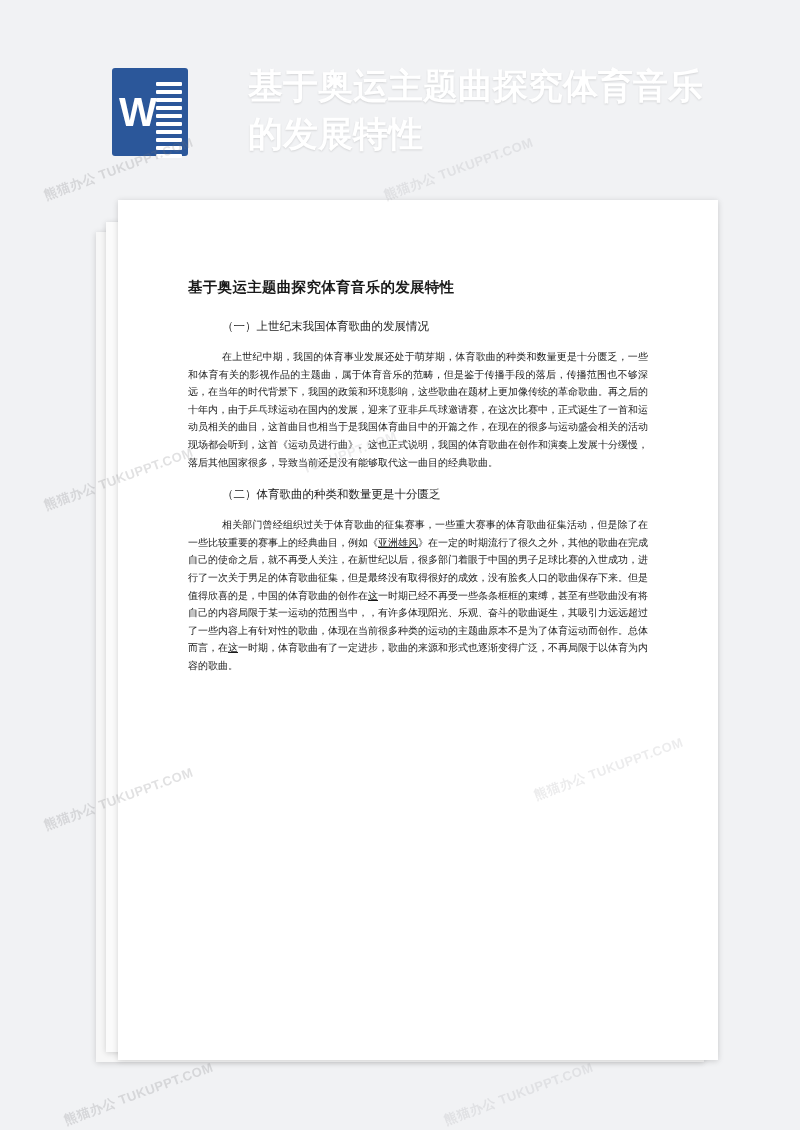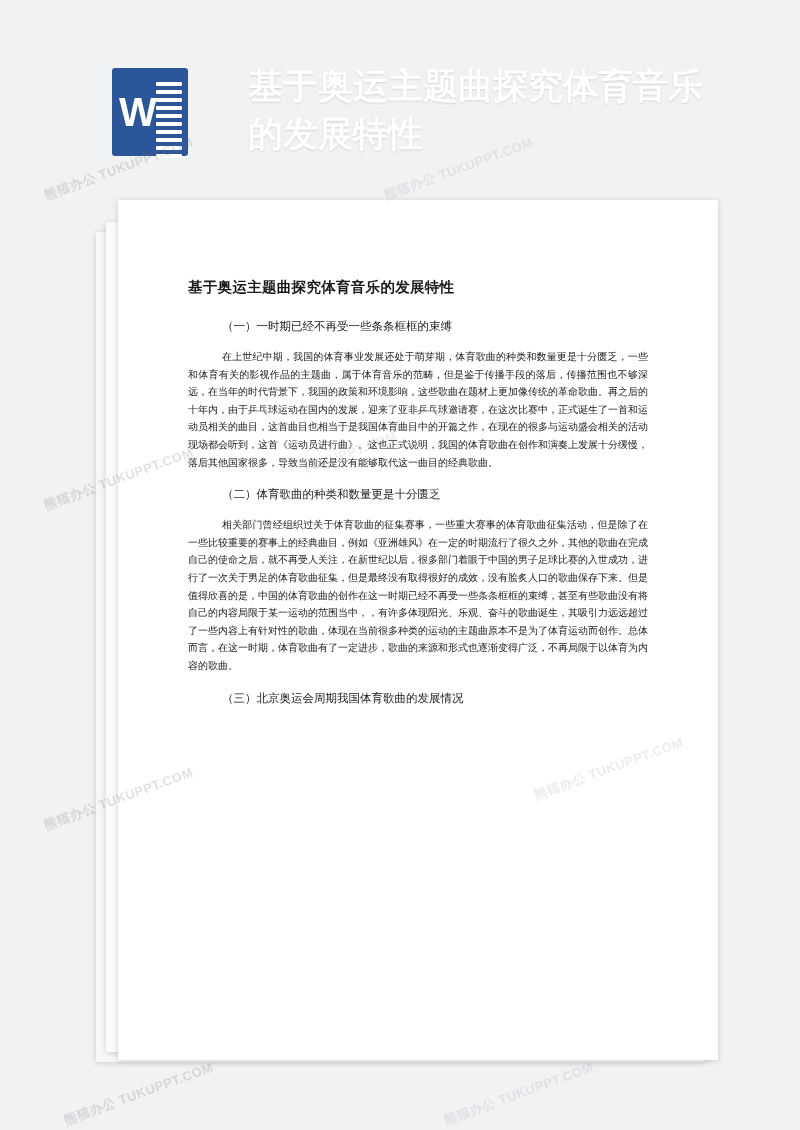--- a/index.html
+++ b/index.html
@@ -131,21 +131,21 @@
     font-size: 11.5px;
     margin: 0 0 14px 34px;
   }
   .doc-p {
     font-size: 10px;
     line-height: 17.6px;
     margin: 0 0 16px 0;
     text-align: justify;
   }
   .doc-p .indent { padding-left: 34px; }
-  .u { }
+  .u { text-decoration: underline; }
 
   
   .wm {
     position: absolute;
     color: rgba(120,120,125,0.22);
     font-size: 13px;
     font-family: "Liberation Sans", sans-serif;
     transform: rotate(-20deg);
     white-space: nowrap;
     pointer-events: none;
@@ -181,29 +181,28 @@
 
   <div class="sheet sheet-back2"></div>
   <div class="sheet sheet-back1"></div>
 
   <div class="sheet sheet-front">
     <div class="doc-body">
 
       <div class="doc-h1">基于奥运主题曲探究体育音乐的发展特性</div>
 
 
-      <div class="doc-h3">（一）一时期已经不再受一些条条框框的束缚</div>
+      <div class="doc-h3">（一）上世纪末我国体育歌曲的发展情况</div>
 
       <div class="doc-p"><span class="indent"></span><span>在上世纪中期，我国的体育事业发展还处于萌芽期，体育歌曲的种类和数量更是十分匮乏，一些和体育有关的影视作品的主题曲，属于体育音乐的范畴，但是鉴于传播手段的落后，传播范围也不够深远，在当年的时代背景下，我国的政策和环境影响，这些歌曲在题材上更加像传统的革命歌曲。再之后的十年内，由于乒乓球运动在国内的发展，迎来了亚非乒乓球邀请赛，在这次比赛中，正式诞生了一首和运动员相关的曲目，这首曲目也相当于是我国体育曲目中的开篇之作，在现在的很多与运动盛会相关的活动现场都会听到，这首《运动员进行曲》。这也正式说明，我国的体育歌曲在创作和演奏上发展十分缓慢，落后其他国家很多，导致当前还是没有能够取代这一曲目的经典歌曲。</span></div>
 
       <div class="doc-h3">（二）体育歌曲的种类和数量更是十分匮乏</div>
 
       <div class="doc-p"><span class="indent"></span><span>相关部门曾经组织过关于体育歌曲的征集赛事，一些重大赛事的体育歌曲征集活动，但是除了在一些比较重要的赛事上的经典曲目，例如《</span><span class="u">亚洲雄风</span><span>》在一定的时期流行了很久之外，其他的歌曲在完成自己的使命之后，就不再受人关注，在新世纪以后，很多部门着眼于中国的男子足球比赛的入世成功，进行了一次关于男足的体育歌曲征集，但是最终没有取得很好的成效，没有脍炙人口的歌曲保存下来。但是值得欣喜的是，中国的体育歌曲的创作在</span><span class="u">这</span><span>一时期已经不再受一些条条框框的束缚，甚至有些歌曲没有将自己的内容局限于某一运动的范围当中，，有许多体现阳光、乐观、奋斗的歌曲诞生，其吸引力远远超过了一些内容上有针对性的歌曲，体现在当前很多种类的运动的主题曲原本不是为了体育运动而创作。总体而言，在</span><span class="u">这</span><span>一时期，体育歌曲有了一定进步，歌曲的来源和形式也逐渐变得广泛，不再局限于以体育为内容的歌曲。</span></div>
 
-      <div class="doc-h3">（三）北京奥运会周期我国体育歌曲的发展情况</div>
 
     </div>
   </div>
 
   <div id="watermark-layer">
       <div class="wm" style="left: 40px; top: 160px;">熊猫办公 TUKUPPT.COM</div>
       <div class="wm light" style="left: 380px; top: 160px;">熊猫办公 TUKUPPT.COM</div>
       <div class="wm" style="left: 40px; top: 470px;">熊猫办公 TUKUPPT.COM</div>
       <div class="wm light" style="left: 300px; top: 445px;">TUKUPPT.COM</div>
       <div class="wm" style="left: 40px; top: 790px;">熊猫办公 TUKUPPT.COM</div>

